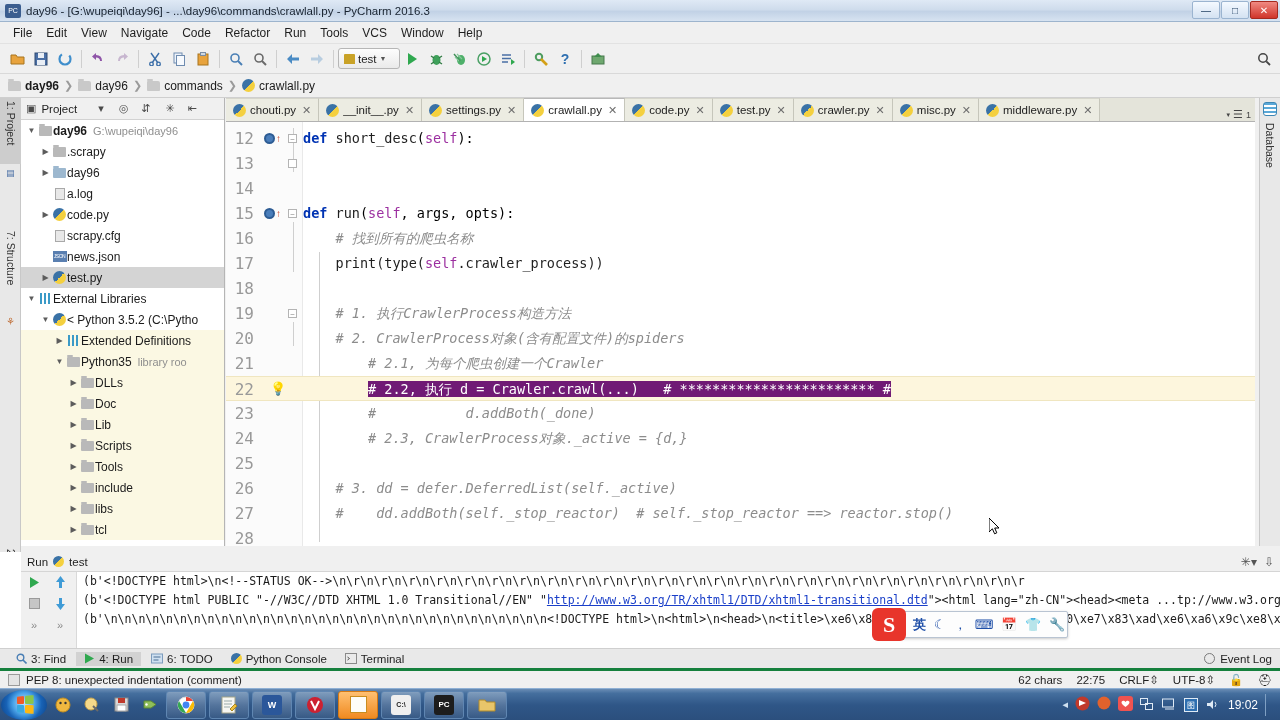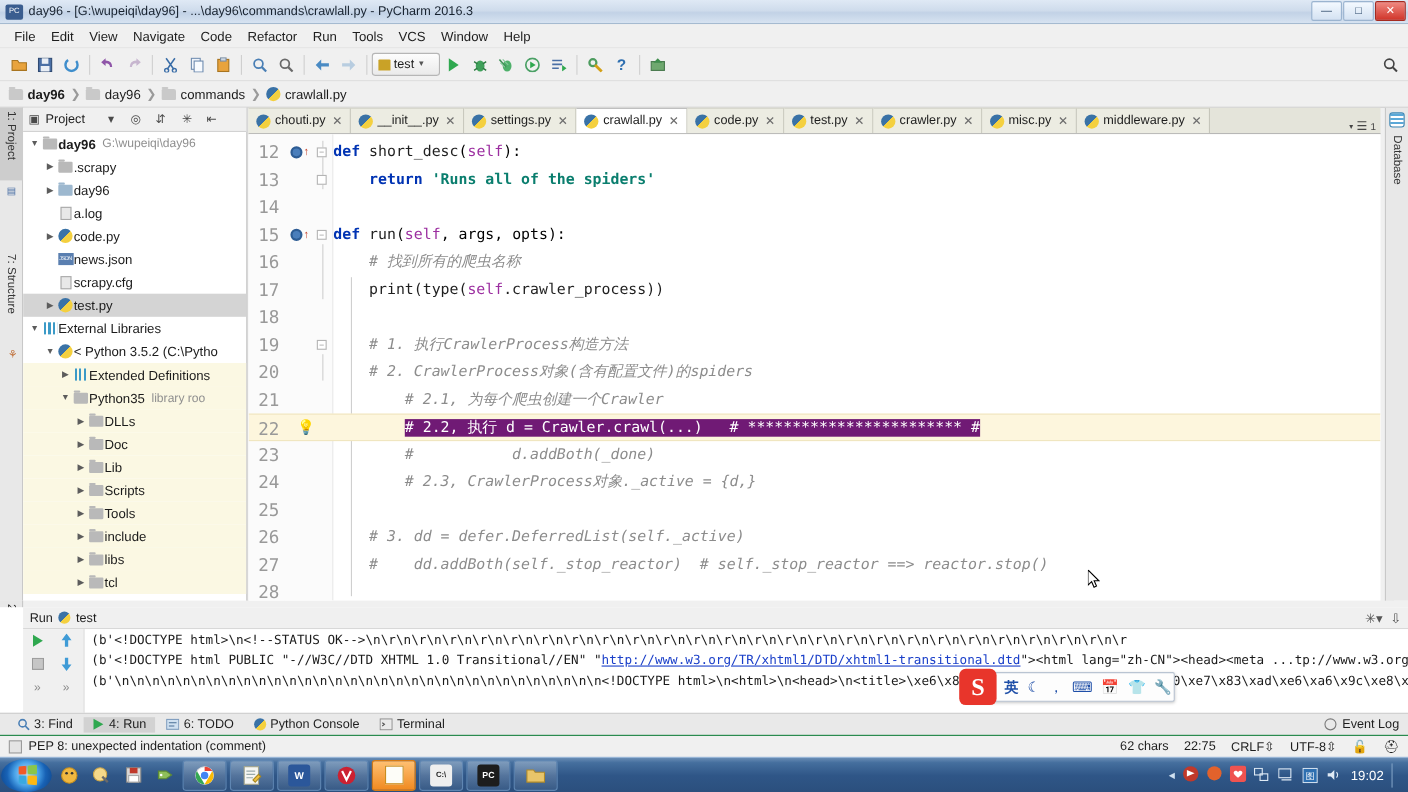--- a/index.html
+++ b/index.html
@@ -216,21 +216,21 @@
     background:#e9e9e9; border-top:1px solid #cfcfcf; display:flex; align-items:center; padding-left:8px; gap:2px;
   }
   .btab{display:flex;align-items:center;gap:4px;padding:1px 8px;font-size:11.5px;color:#1e1e1e;}
   .btab.sel{background:#d2d2d2;}
   .bt-right{margin-left:auto;display:flex;align-items:center;gap:5px;padding-right:8px;font-size:11.5px;color:#1e1e1e;}
   .evdot{width:11px;height:11px;border:1px solid #7a7a7a;border-radius:50%;}
 
   
   .statusbar {
     position:absolute; left:0; top:668px; width:1280px; height:20px;
-    background:#f0f0f0; border-top:1px solid #15803d; display:flex; align-items:center;
+    background:#f0f0f0; border-top:3px solid #15803d; display:flex; align-items:center;
     padding-left:8px; gap:6px; font-size:11.5px; color:#1e1e1e;
   }
   .sb-right{margin-left:auto;display:flex;align-items:center;gap:14px;padding-right:8px;}
   .sb-ic{width:12px;height:12px;border:1px solid #9b9b9b;background:#e4e4e4;}
 
   
   .taskbar {
     position:absolute; left:0; top:688px; width:1280px; height:32px;
     background: linear-gradient(180deg,#6a8db5 0%, #456f9e 14%, #2f5687 52%, #2b4f7d 100%);
     display:flex; align-items:center; border-top:1px solid #8fb0d4;
@@ -504,30 +504,30 @@
         <div class="trow" style="padding-left: 18px;">
           <span class="arrow">▶</span>
           <span class="tico">
             <span class="py-ic"></span>
           </span>
           <span class="tlabel">code.py</span>
         </div>
         <div class="trow" style="padding-left: 18px;">
           <span class="arrow"></span>
           <span class="tico">
-            <span class="json-ic">JSON</span>
-          </span>
-          <span class="tlabel">news.json</span>
+            <span class="file-ic"></span>
+          </span>
+          <span class="tlabel">scrapy.cfg</span>
         </div>
         <div class="trow" style="padding-left: 18px;">
           <span class="arrow"></span>
           <span class="tico">
-            <span class="file-ic"></span>
-          </span>
-          <span class="tlabel">scrapy.cfg</span>
+            <span class="json-ic">JSON</span>
+          </span>
+          <span class="tlabel">news.json</span>
         </div>
         <div class="trow sel" style="padding-left: 18px;">
           <span class="arrow">▶</span>
           <span class="tico">
             <span class="py-ic"></span>
           </span>
           <span class="tlabel">test.py</span>
         </div>
         <div class="trow" style="padding-left: 4px;">
           <span class="arrow">▼</span>
@@ -683,21 +683,20 @@
           <div style="position: absolute; left: 38px; top: 7px; display: flex; align-items: center; gap: 1px;">
             <span class="gmark"></span>
             <span class="gup">↑</span>
           </div>
           <div class="foldmark" style="position: absolute; left: 62px; top: 8px;">–</div>
           <div class="ctext"><span class="kw">def</span> <span class="fn">short_desc</span>(<span class="slf">self</span>):</div>
         </div>
         <div class="cline" style="top: 29px;">
           <div class="lnum">13</div>
           <div class="foldmark" style="position: absolute; left: 62px; top: 8px;"></div>
-          <div class="ctext">    <span class="kw">return</span> <span class="str">'Runs all of the spiders'</span></div>
         </div>
         <div class="cline" style="top: 54px;">
           <div class="lnum">14</div>
           <div class="ctext"></div>
         </div>
         <div class="cline" style="top: 79px;">
           <div class="lnum">15</div>
           <div style="position: absolute; left: 38px; top: 7px; display: flex; align-items: center; gap: 1px;">
             <span class="gmark"></span>
             <span class="gup">↑</span>

